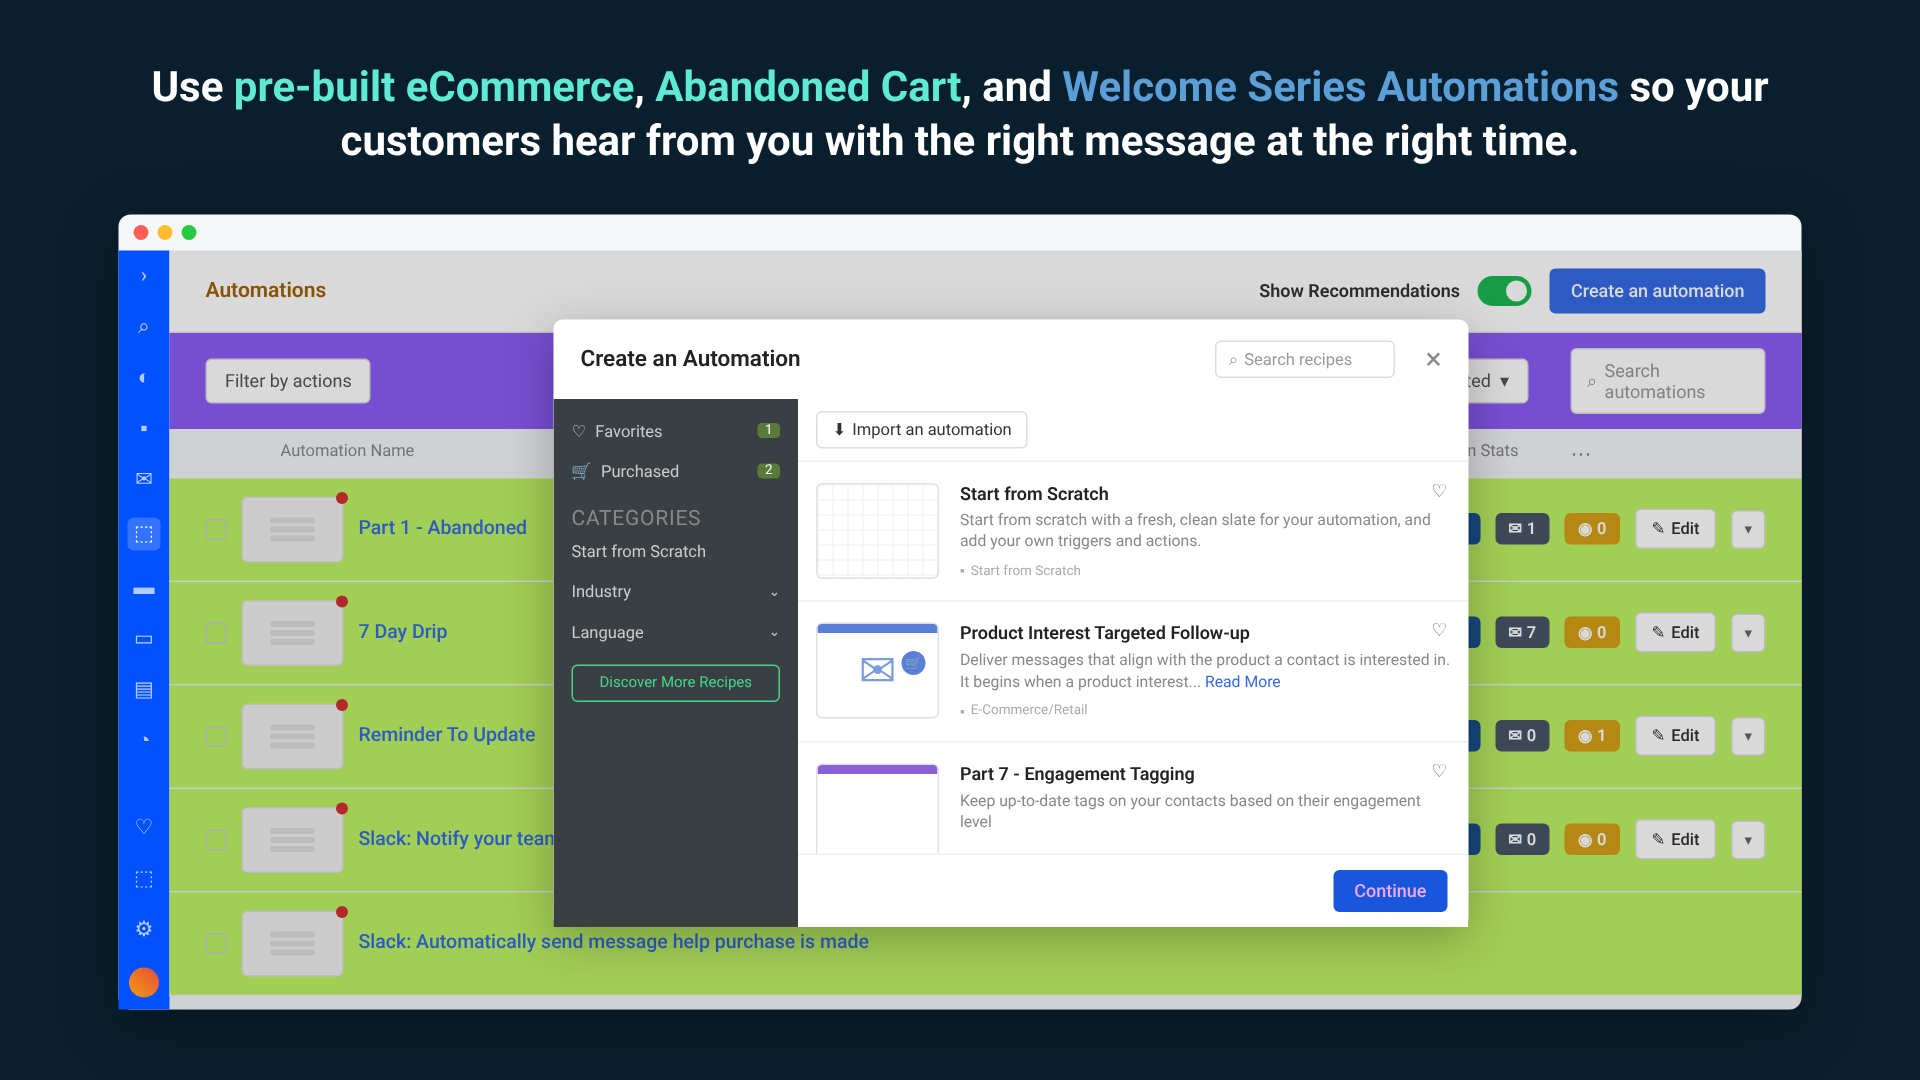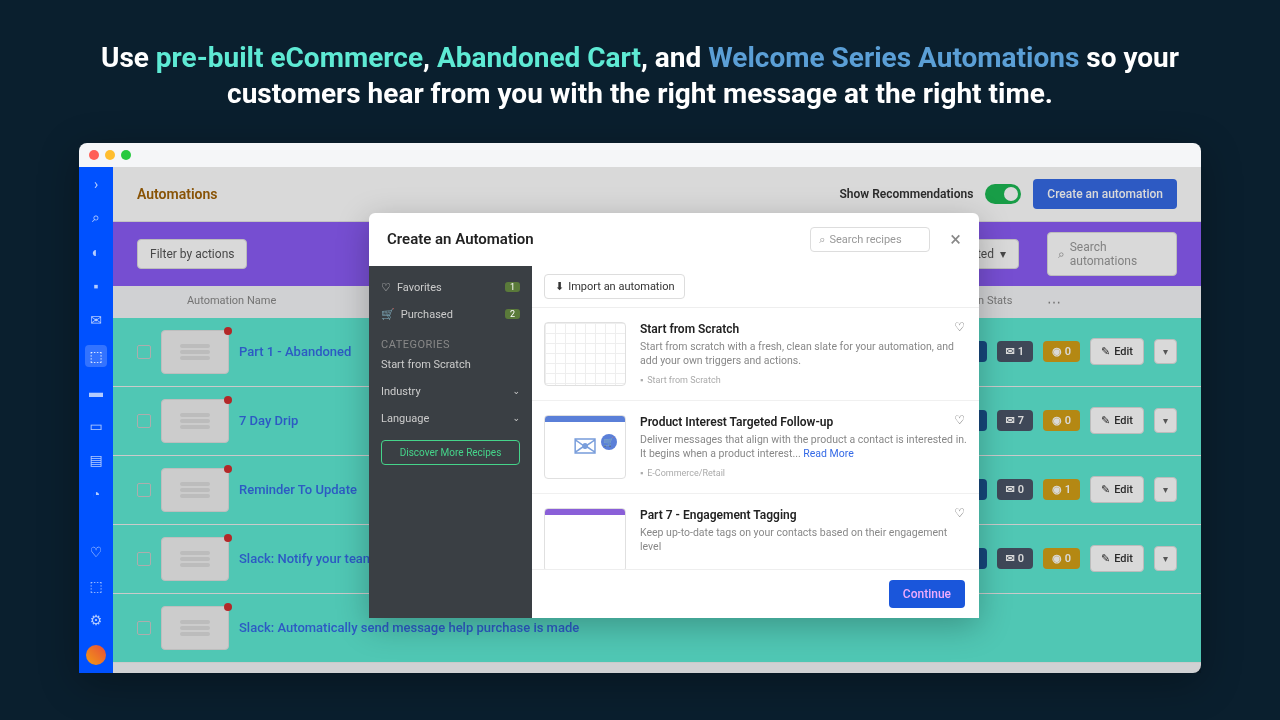--- a/index.html
+++ b/index.html
@@ -25,41 +25,41 @@
 .toggle{width:36px;height:20px;background:#1db954;border-radius:10px;position:relative}
 .toggle::after{content:"";width:14px;height:14px;background:#fff;border-radius:50%;position:absolute;right:3px;top:3px}
 .btn-primary{background:#356ae6;color:#fff;border:none;padding:8px 14px;border-radius:4px;font-size:12px;font-weight:500}
 .controls{display:flex;padding:10px 24px;gap:28px;align-items:center;background:#8b5cf6}
 .filter-btn{background:#fff;border:1px solid #ddd;padding:7px 12px;border-radius:4px;font-size:12px;color:#555}
 .csp{flex:1}
 .sort-btn{background:#fff;border:1px solid #ddd;padding:7px 12px;border-radius:4px;font-size:12px;color:#555;display:flex;align-items:center;gap:6px}
 .search-box{background:#fff;border:1px solid #ddd;padding:7px 10px;border-radius:4px;font-size:12px;color:#999;width:130px;display:flex;align-items:center;gap:5px}
 .table-header{display:flex;padding:8px 24px;font-size:11px;color:#888;background:#f5f6f8}
 .table-header .col1{width:50px}.table-header .col2{flex:1}.table-header .col3{width:120px}.table-header .col4{width:130px}
-.row{display:flex;align-items:center;padding:12px 24px;background:#5eead4;border-bottom:1px solid #eee;gap:10px}
+.row{display:flex;align-items:center;padding:12px 24px;background:#bef264;border-bottom:1px solid #eee;gap:10px}
 .row .cb{width:14px;height:14px;border:1px solid #ccc;border-radius:2px}
 .row .thumb{width:68px;height:44px;background:#f0f0f0;border-radius:4px;border:1px solid #e0e0e0;position:relative;display:flex;flex-direction:column;justify-content:center;align-items:center;gap:2px}
 .row .thumb::before{content:"";position:absolute;width:8px;height:8px;background:#d32f2f;border-radius:50%;right:-4px;top:-4px}
 .row .thumb .tl{width:30px;height:4px;background:#ddd;border-radius:2px}
 .row .name{color:#356ae6;font-size:13px;font-weight:500;flex:1}
 .pill{padding:4px 9px;border-radius:4px;font-size:11px;font-weight:600;color:#fff;display:flex;align-items:center;gap:3px}
 .pill.blue{background:#1a5490}.pill.dark{background:#4a5568}.pill.yellow{background:#d4a017}
 .edit-btn{background:#fff;border:1px solid #ddd;padding:6px 10px;border-radius:4px;font-size:11px;color:#333;font-weight:500;display:flex;align-items:center;gap:4px}
 .dd-btn{background:#fff;border:1px solid #ddd;padding:6px 8px;border-radius:4px;font-size:10px;color:#666}
 .overlay{position:absolute;top:0;left:0;right:0;bottom:0;background:rgba(0,0,0,.15)}
 .modal{position:absolute;top:46px;left:256px;width:610px;height:405px;background:#fff;border-radius:6px;box-shadow:0 8px 32px rgba(0,0,0,.25);display:flex;flex-direction:column}
 .modal-header{display:flex;align-items:center;padding:14px 18px;gap:12px}
 .modal-header .mtitle{font-weight:600;font-size:15px;color:#222;flex:1}
 .modal-search{border:1px solid #ddd;border-radius:4px;padding:5px 8px;font-size:11px;color:#999;width:120px;display:flex;align-items:center;gap:4px}
 .close{font-size:20px;color:#888;cursor:pointer;margin-left:8px}
 .modal-body{display:flex;flex:1;overflow:hidden}
 .m-sidebar{width:163px;background:#3a3f44;color:#ccc;font-size:11px;padding:8px 0;display:flex;flex-direction:column}
 .m-item{padding:7px 12px;display:flex;align-items:center;gap:6px}
 .m-item .badge{margin-left:auto;background:#5a7a3a;color:#fff;border-radius:3px;padding:0 5px;font-size:9px}
-.m-cat{padding:10px 12px 0;font-size:11px;color:#888;letter-spacing:.5px}
+.m-cat{padding:10px 12px 0;font-size:14px;color:#888;letter-spacing:.5px}
 .m-item.active{background:#4a5058;color:#fff;font-weight:600}
 .m-item .chev{margin-left:auto;font-size:9px}
 .discover-btn{margin:8px 12px;border:1px solid #45d48a;color:#45d48a;background:transparent;padding:6px;border-radius:4px;font-size:10px;text-align:center}
 .m-content{flex:1;display:flex;flex-direction:column;overflow:hidden}
 .import-bar{padding:8px 12px;border-bottom:1px solid #eee}
 .import-btn{border:1px solid #ddd;background:#fff;padding:5px 10px;border-radius:4px;font-size:11px;color:#333;display:inline-flex;align-items:center;gap:4px}
 .recipes{flex:1;overflow:hidden}
 .recipe{display:flex;padding:14px 12px;gap:14px;border-bottom:1px solid #f0f0f0;position:relative}
 .recipe .preview{width:82px;height:64px;border:1px solid #e0e0e0;border-radius:4px;background:#fff;flex-shrink:0;position:relative;overflow:hidden}
 .recipe .preview.grid{background-image:linear-gradient(#eee 1px,transparent 1px),linear-gradient(90deg,#eee 1px,transparent 1px);background-size:10px 10px}

